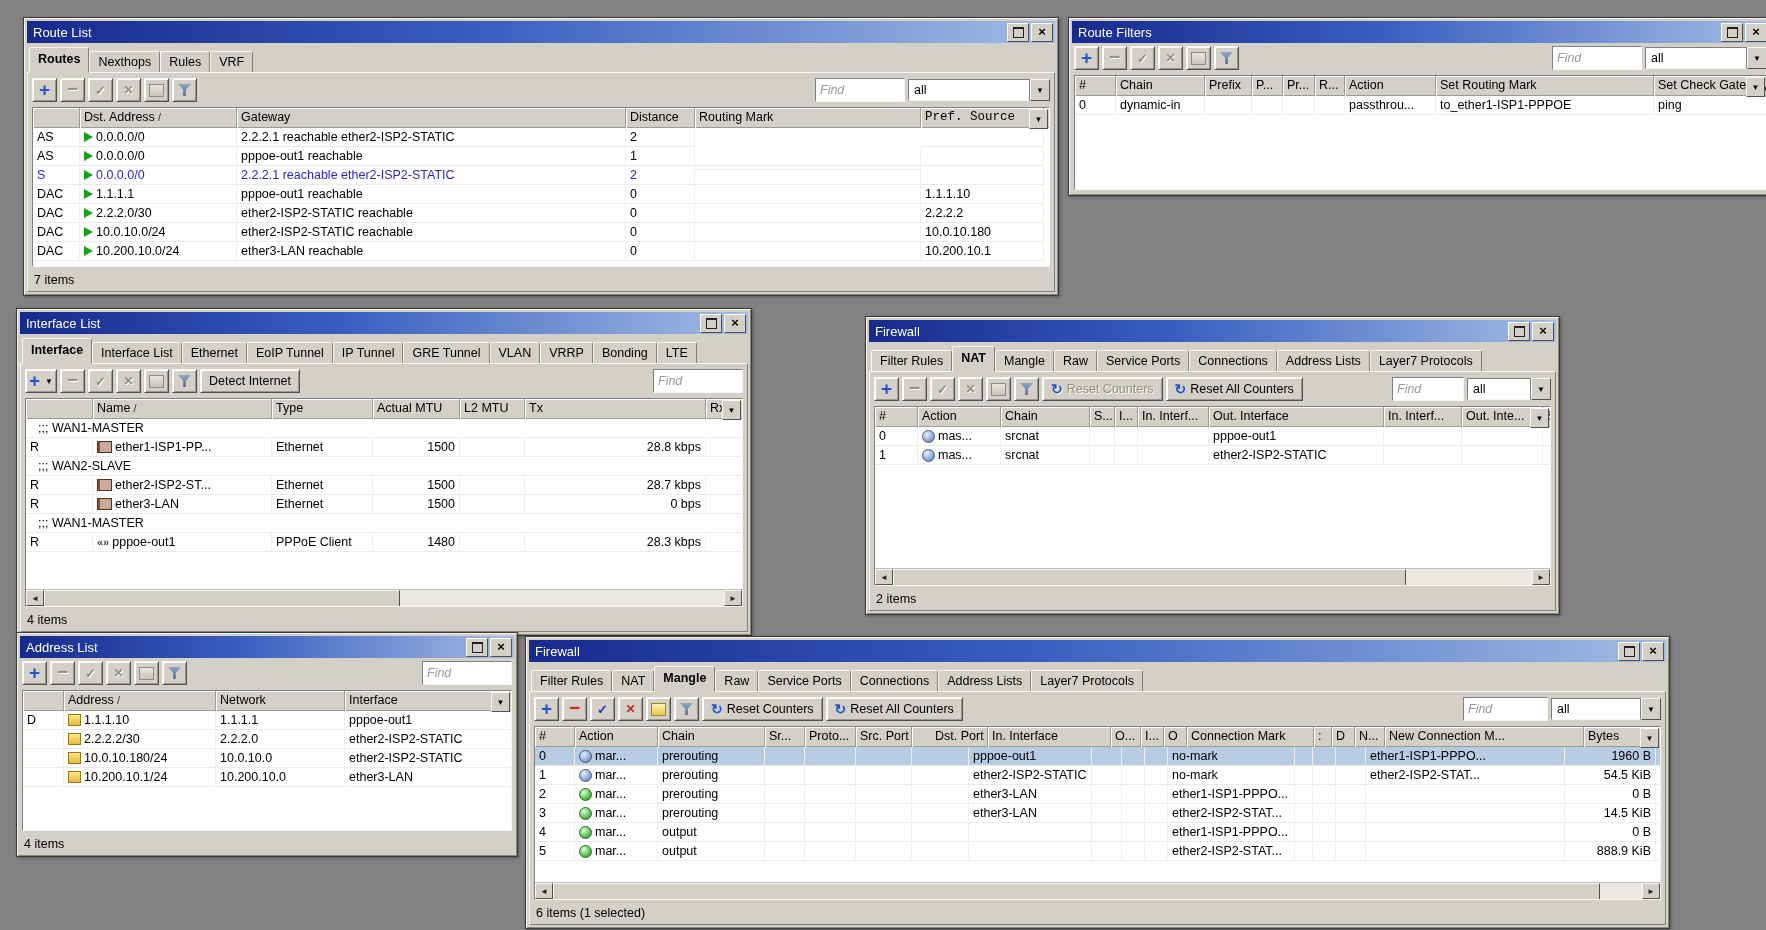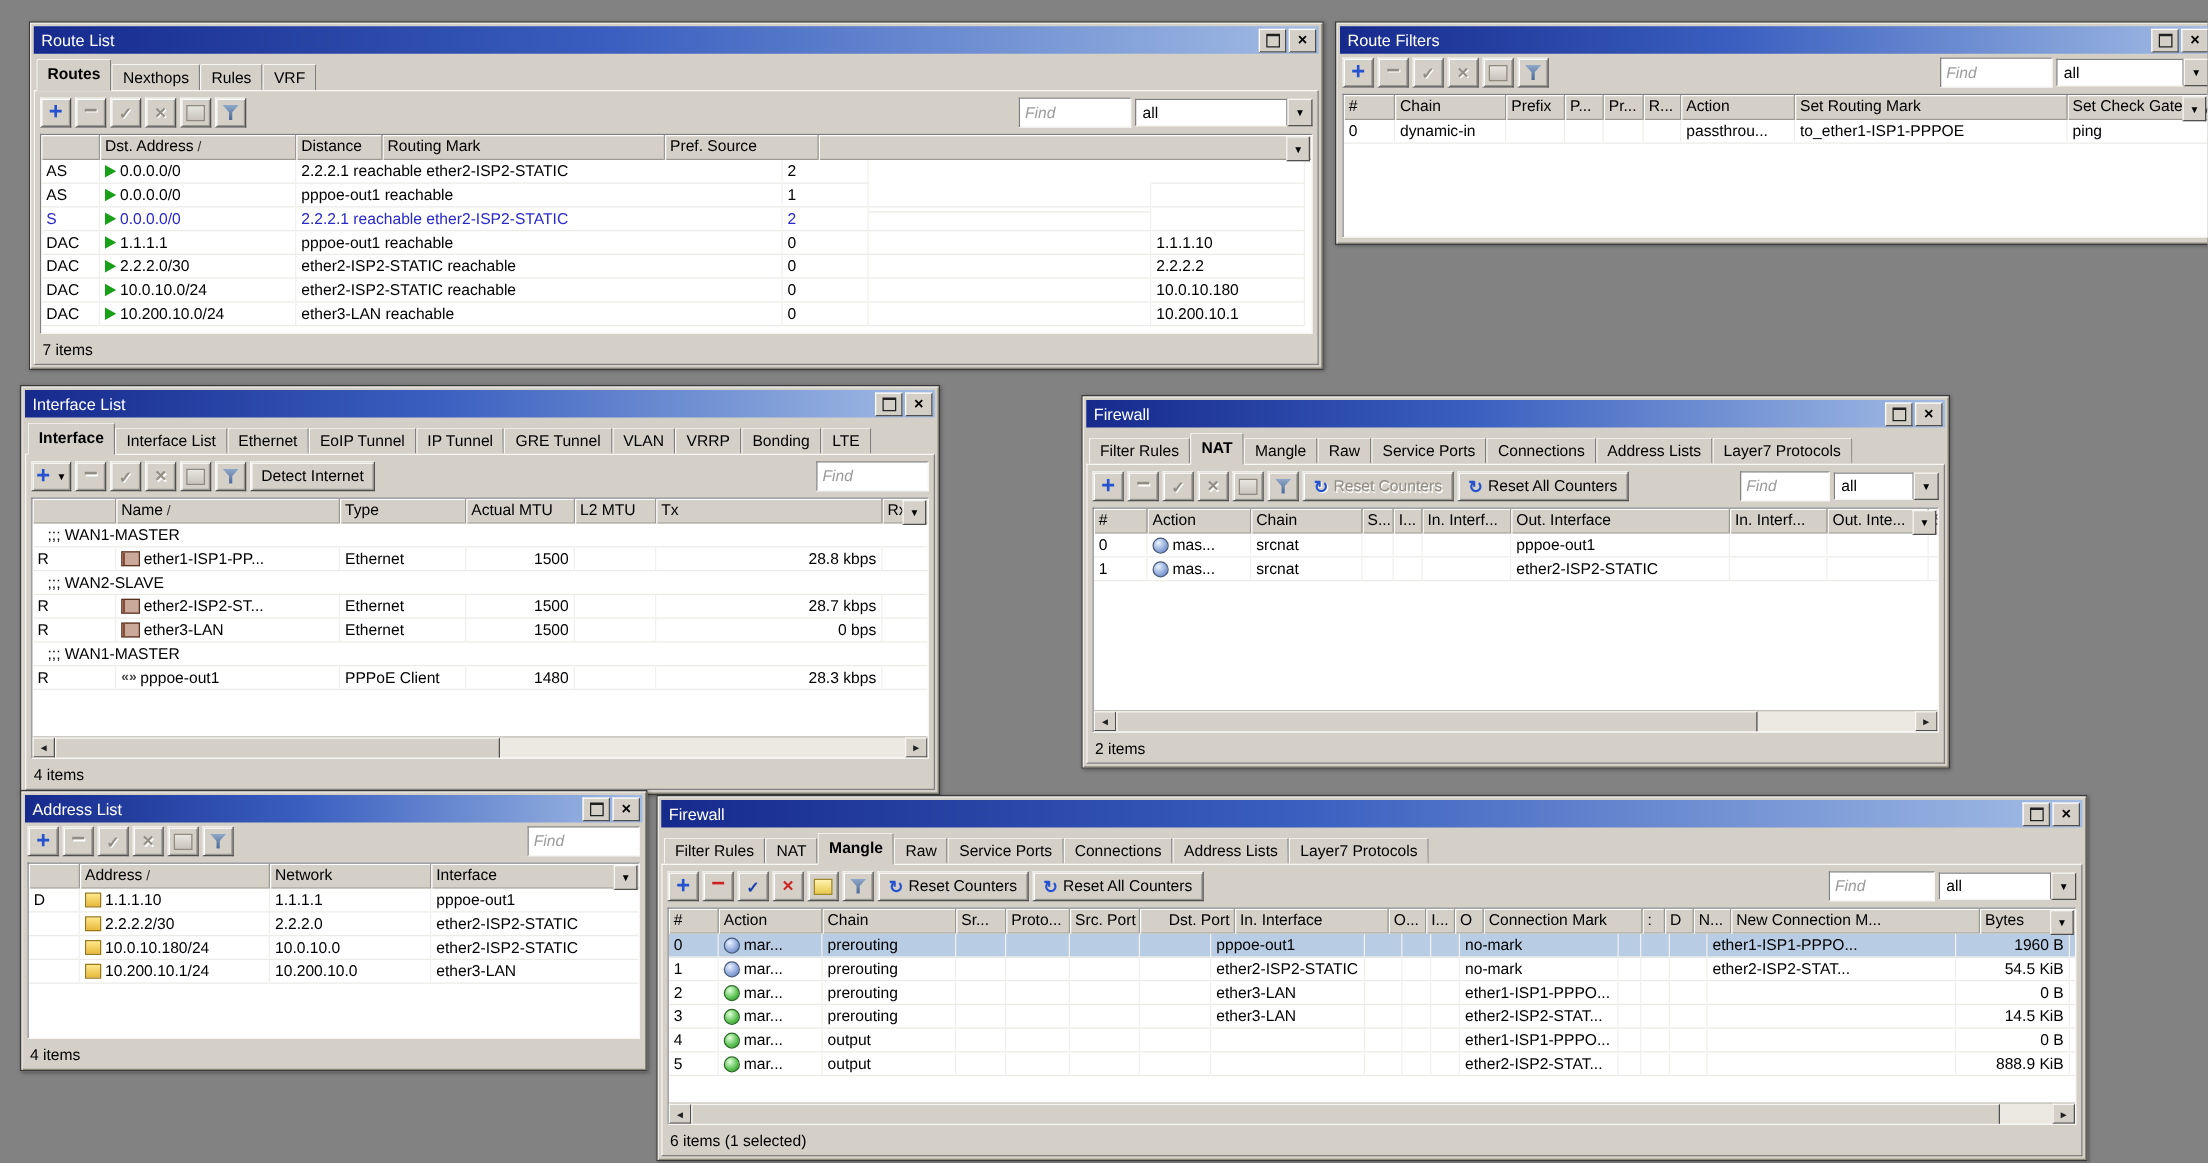--- a/index.html
+++ b/index.html
@@ -107,23 +107,24 @@
       <div class="combo">
         <span class="combo-text" style="width:110px;">all</span>
         <span class="combo-btn">▼</span>
       </div>
     </div>
     <div class="tablewrap">
       <span class="col-drop">▼</span>
     <div class="t-head">
           <div class="t-hcell" style="flex: 0 0 38px;"></div>
           <div class="t-hcell" style="flex: 0 0 148px;">Dst. Address<span class="sort"> /</span></div>
+          <div class="t-hcell" style="flex: 0 0 380px;">Gateway</div>
           <div class="t-hcell" style="flex: 0 0 60px;">Distance</div>
           <div class="t-hcell" style="flex: 0 0 217px;">Routing Mark</div>
-          <div class="t-hcell" style="flex: 0 0 114px;">Pref. Source</div>
+          <div class="t-hcell" style="flex: 0 0 114px; font-family: Liberation Mono, monospace;">Pref. Source</div>
           <div class="t-hcell t-hfill"></div>
         </div>
         <div class="t-body">
           <div class="t-row">
             <div class="t-cell" style="flex: 0 0 38px;">AS</div>
             <div class="t-cell" style="flex: 0 0 148px;">
               <span class="cic ic-route"></span>
               <span>0.0.0.0/0</span>
             </div>
             <div class="t-cell" style="flex: 0 0 380px;">2.2.2.1 reachable ether2-ISP2-STATIC</div>

